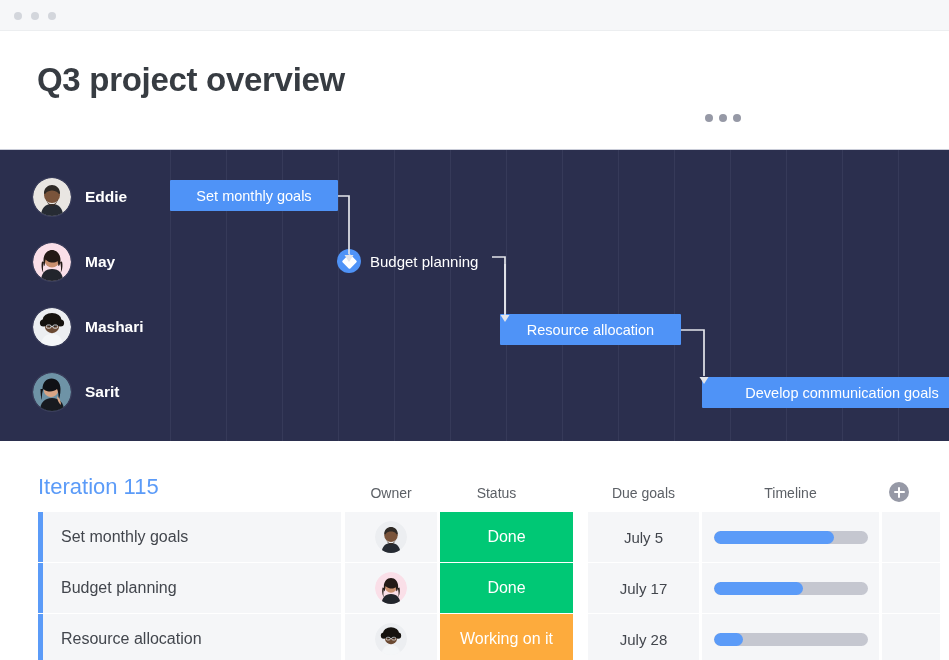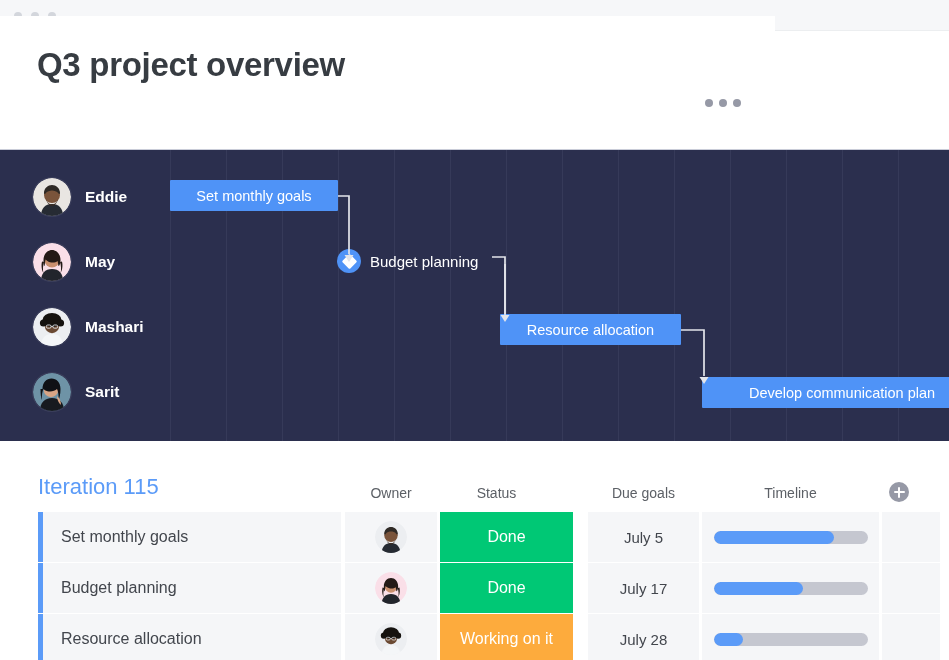--- a/index.html
+++ b/index.html
@@ -13,21 +13,21 @@
 
   
   .titlebar {
     position: absolute; left: 0; top: 0; width: 949px; height: 31px;
     background: #f6f7f9; border-bottom: 1px solid #eceef0;
   }
   .dots { position: absolute; left: 14px; top: 12px; display: flex; gap: 9px; }
   .dot { width: 8px; height: 8px; border-radius: 50%; background: #d3d6dc; }
 
   
-  .header { position: absolute; left: 0; top: 16px; width: 775px; height: 118px; background: #fff; }
+  .header { position: absolute; left: 0; top: 31px; width: 775px; height: 118px; background: #fff; }
   .page-title {
     position: absolute; left: 37px; top: 30px;
     font-size: 33px; font-weight: 700; color: #373c42; letter-spacing: -0.3px;
   }
   .more-menu {
     position: absolute; right: 34px; top: 83px;
     display: flex; gap: 6px; cursor: pointer;
   }
   .more-menu i { width: 8px; height: 8px; border-radius: 50%; background: #9699a6; display: block; }
 
@@ -223,21 +223,21 @@
         <span class="diamond"></span>
       </span>
       <span class="milestone-label">Budget planning</span>
     </div>
 
     <div class="bar" style="left:500px; top:164px; width:181px;">
       <span>Resource allocation</span>
     </div>
 
     <div class="bar" style="left:702px; top:227px; width:280px;">
-      <span>Develop communication plan</span>
+      <span>Develop communication goals</span>
     </div>
 
     <svg class="connector" style="left:0; top:0; width:949px; height:292px;">
       <g stroke="#e3e5ea" stroke-width="1.7" fill="none">
         <path d="M338 46 H349 V104"></path>
         <path d="M505 114 H505 V164" transform="translate(0,0)"></path>
         <path d="M681 180 H704 V226"></path>
       </g>
       <g fill="#e3e5ea">
         <path d="M349 112 l-4.5 -7 h9 z"></path>

